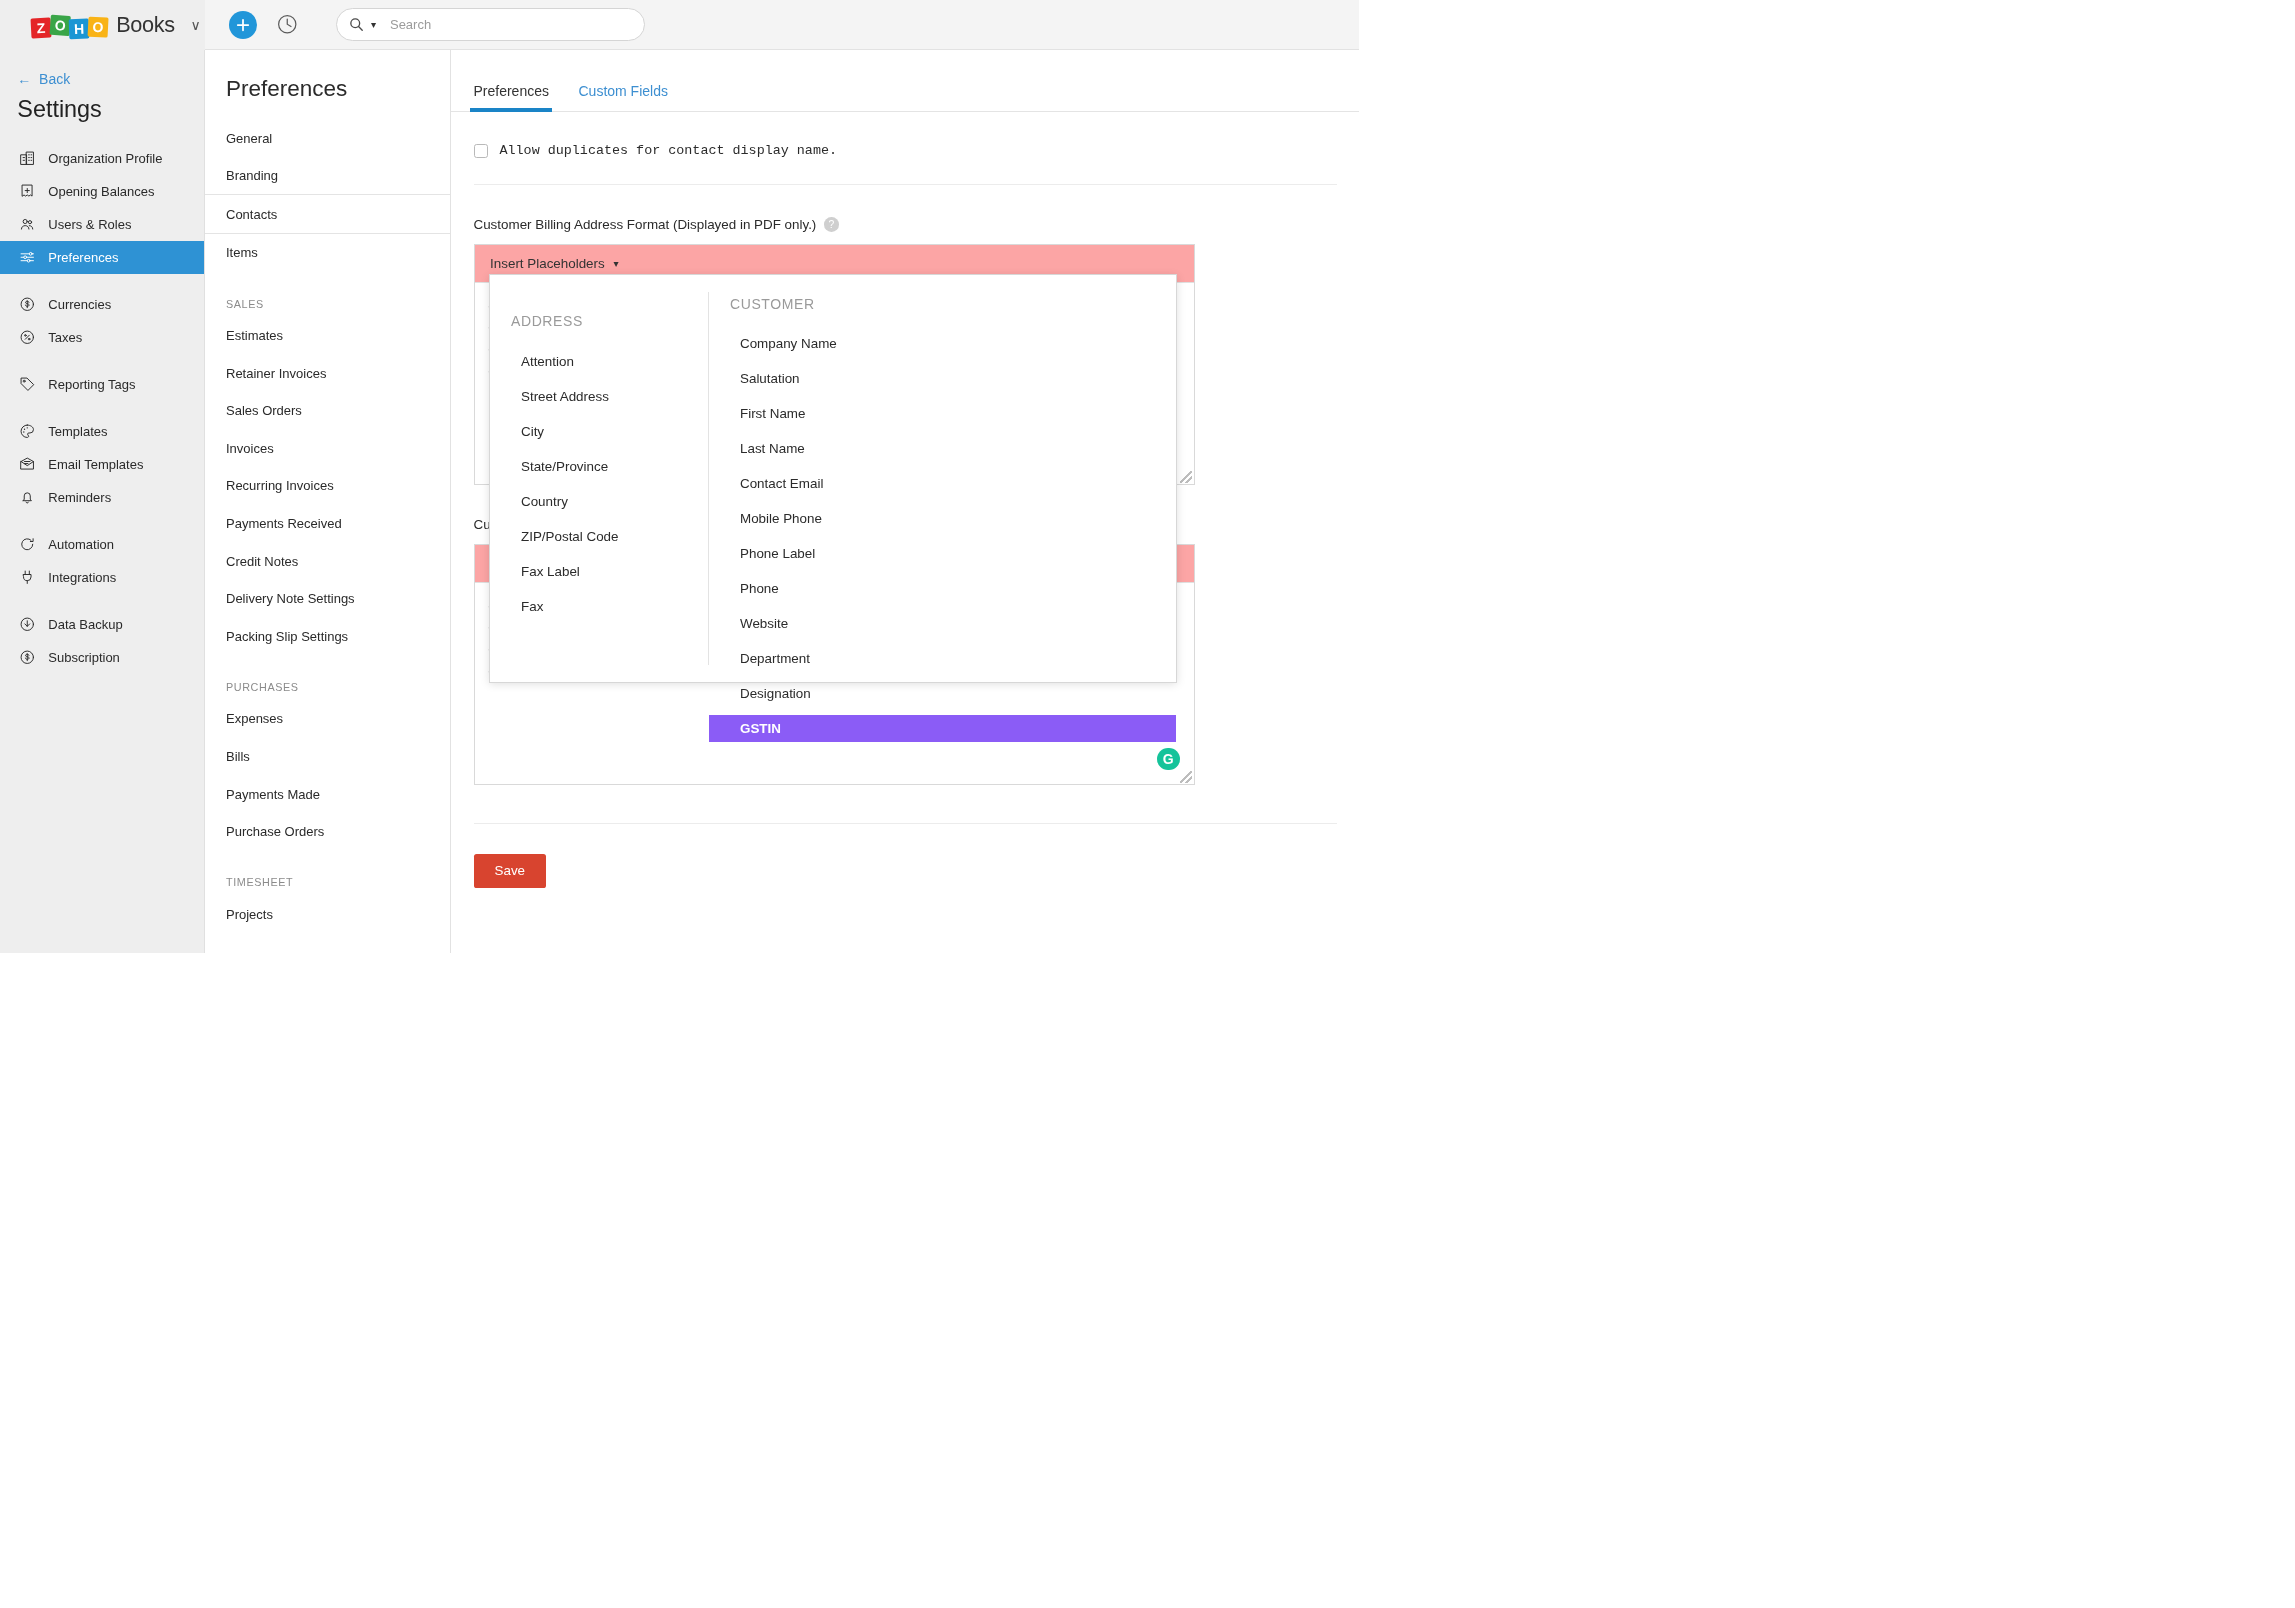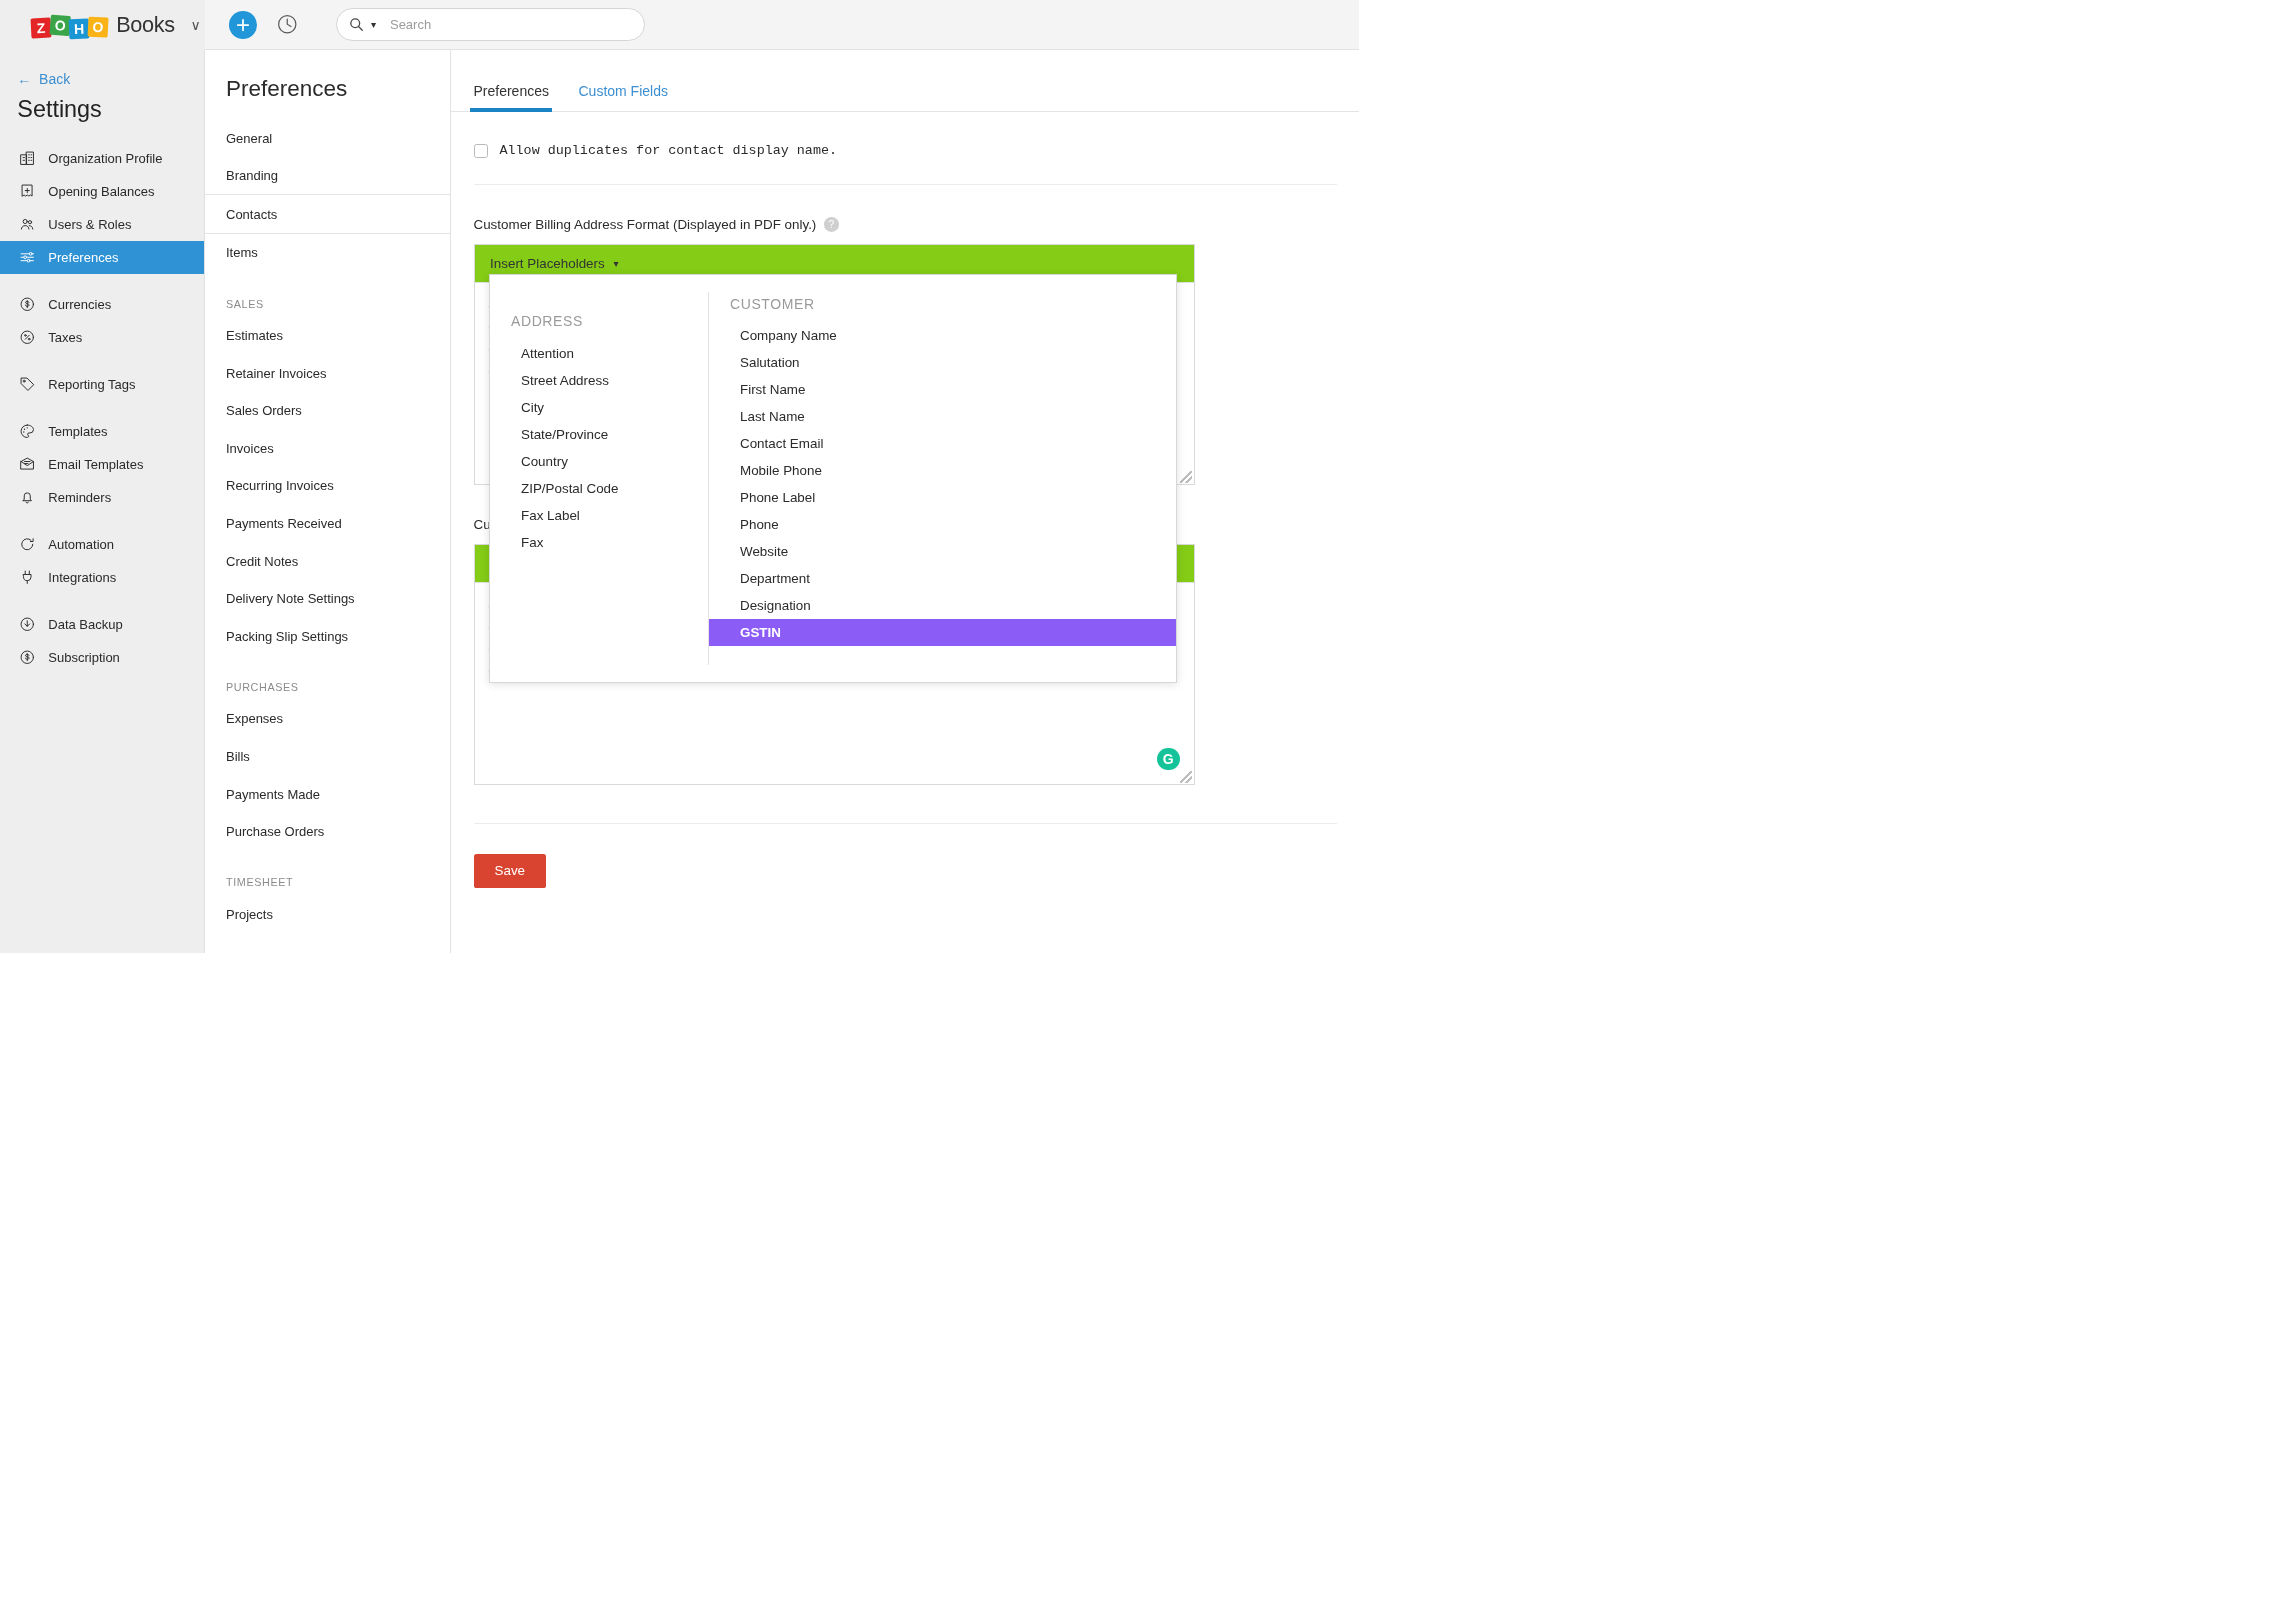--- a/index.html
+++ b/index.html
@@ -124,21 +124,21 @@
     display: flex; align-items: center; gap: 7.8px;
     font-size: 13.4px; color: #2b2b2b; margin: 32px 0 12px 0;
   }
   .help-icon {
     width: 14.7px; height: 14.7px; border-radius: 50%; background: #cfcfcf; color: #fff;
     font-size: 10.4px; display: flex; align-items: center; justify-content: center; cursor: pointer;
   }
 
   .editor { border: 0.9px solid #d9d9d9; width: 721px; background: #fff; position: relative; }
   .editor-toolbar {
-    background: #84cc16; border-bottom: 0.9px solid #e0e0e0;
+    background: #fca5a5; border-bottom: 0.9px solid #e0e0e0;
     height: 38px; display: flex; align-items: center; padding: 0 15.6px;
   }
   .insert-ph { font-size: 13.4px; color: #333; display: flex; align-items: center; gap: 7px; cursor: pointer; }
   .insert-ph .cv { font-size: 8.7px; }
   .editor-body {
     min-height: 201px; padding: 10.4px 14px;
     font-size: 13px; color: #444; line-height: 21.7px; position: relative;
   }
   .editor-body .ln { color: #444; }
   .resize-grip {
@@ -176,21 +176,21 @@
   }
   .ph-col { padding: 21px 0 0 0; }
   .ph-col.addr { width: 219px; border-right: 0.9px solid #e3e3e3; margin: 17.3px 0; }
   .ph-col.cust { flex: 1; }
   .ph-head {
     font-size: 14px; color: #9a9a9a; letter-spacing: 0.6px;
     padding: 0 0 10.4px 21px; text-transform: uppercase;
   }
   .ph-item {
     font-size: 13.4px; color: #2b2b2b;
-    padding: 6px 0 6px 31px; cursor: pointer;
+    padding: 6px 0 6px 31px; cursor: pointer; margin-top: 8px;
   }
   .ph-item.hl { background: #8b5cf6; color: #ffffff; font-weight: 600; }
   .ph-col.cust .ph-head { padding-left: 21px; }
 </style>
 </head>
 <body>
 
 <div class="topbar">
   <div class="brand">
     <span class="zoho-logo">

